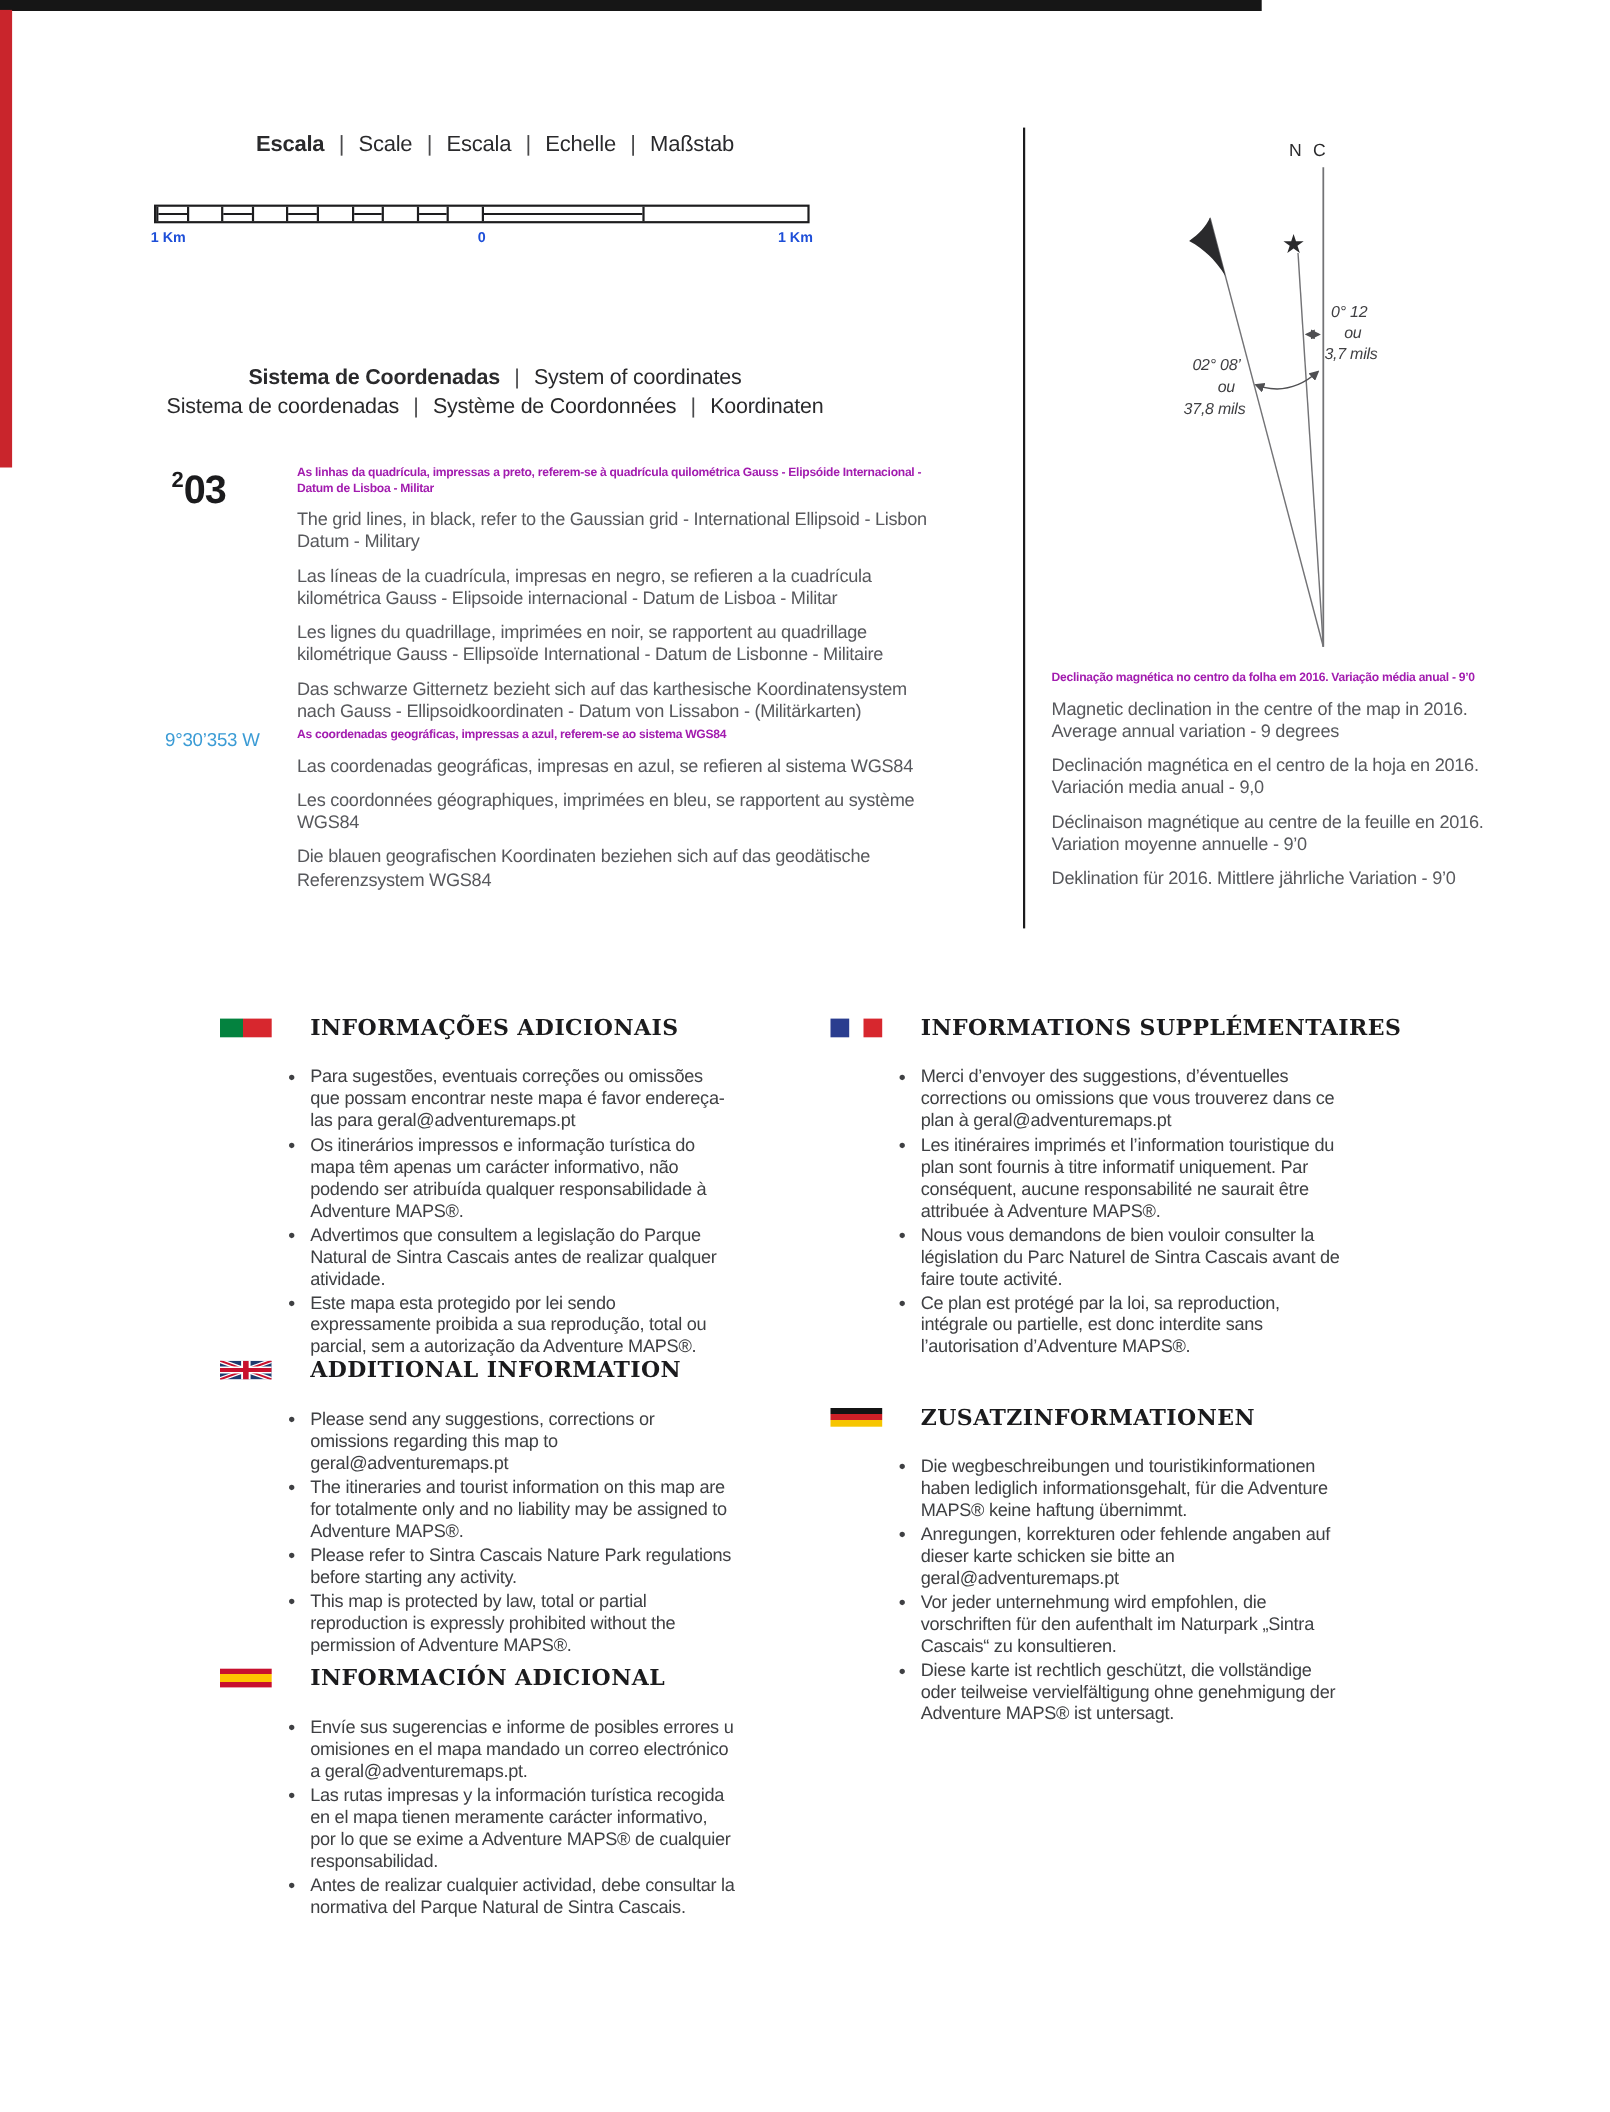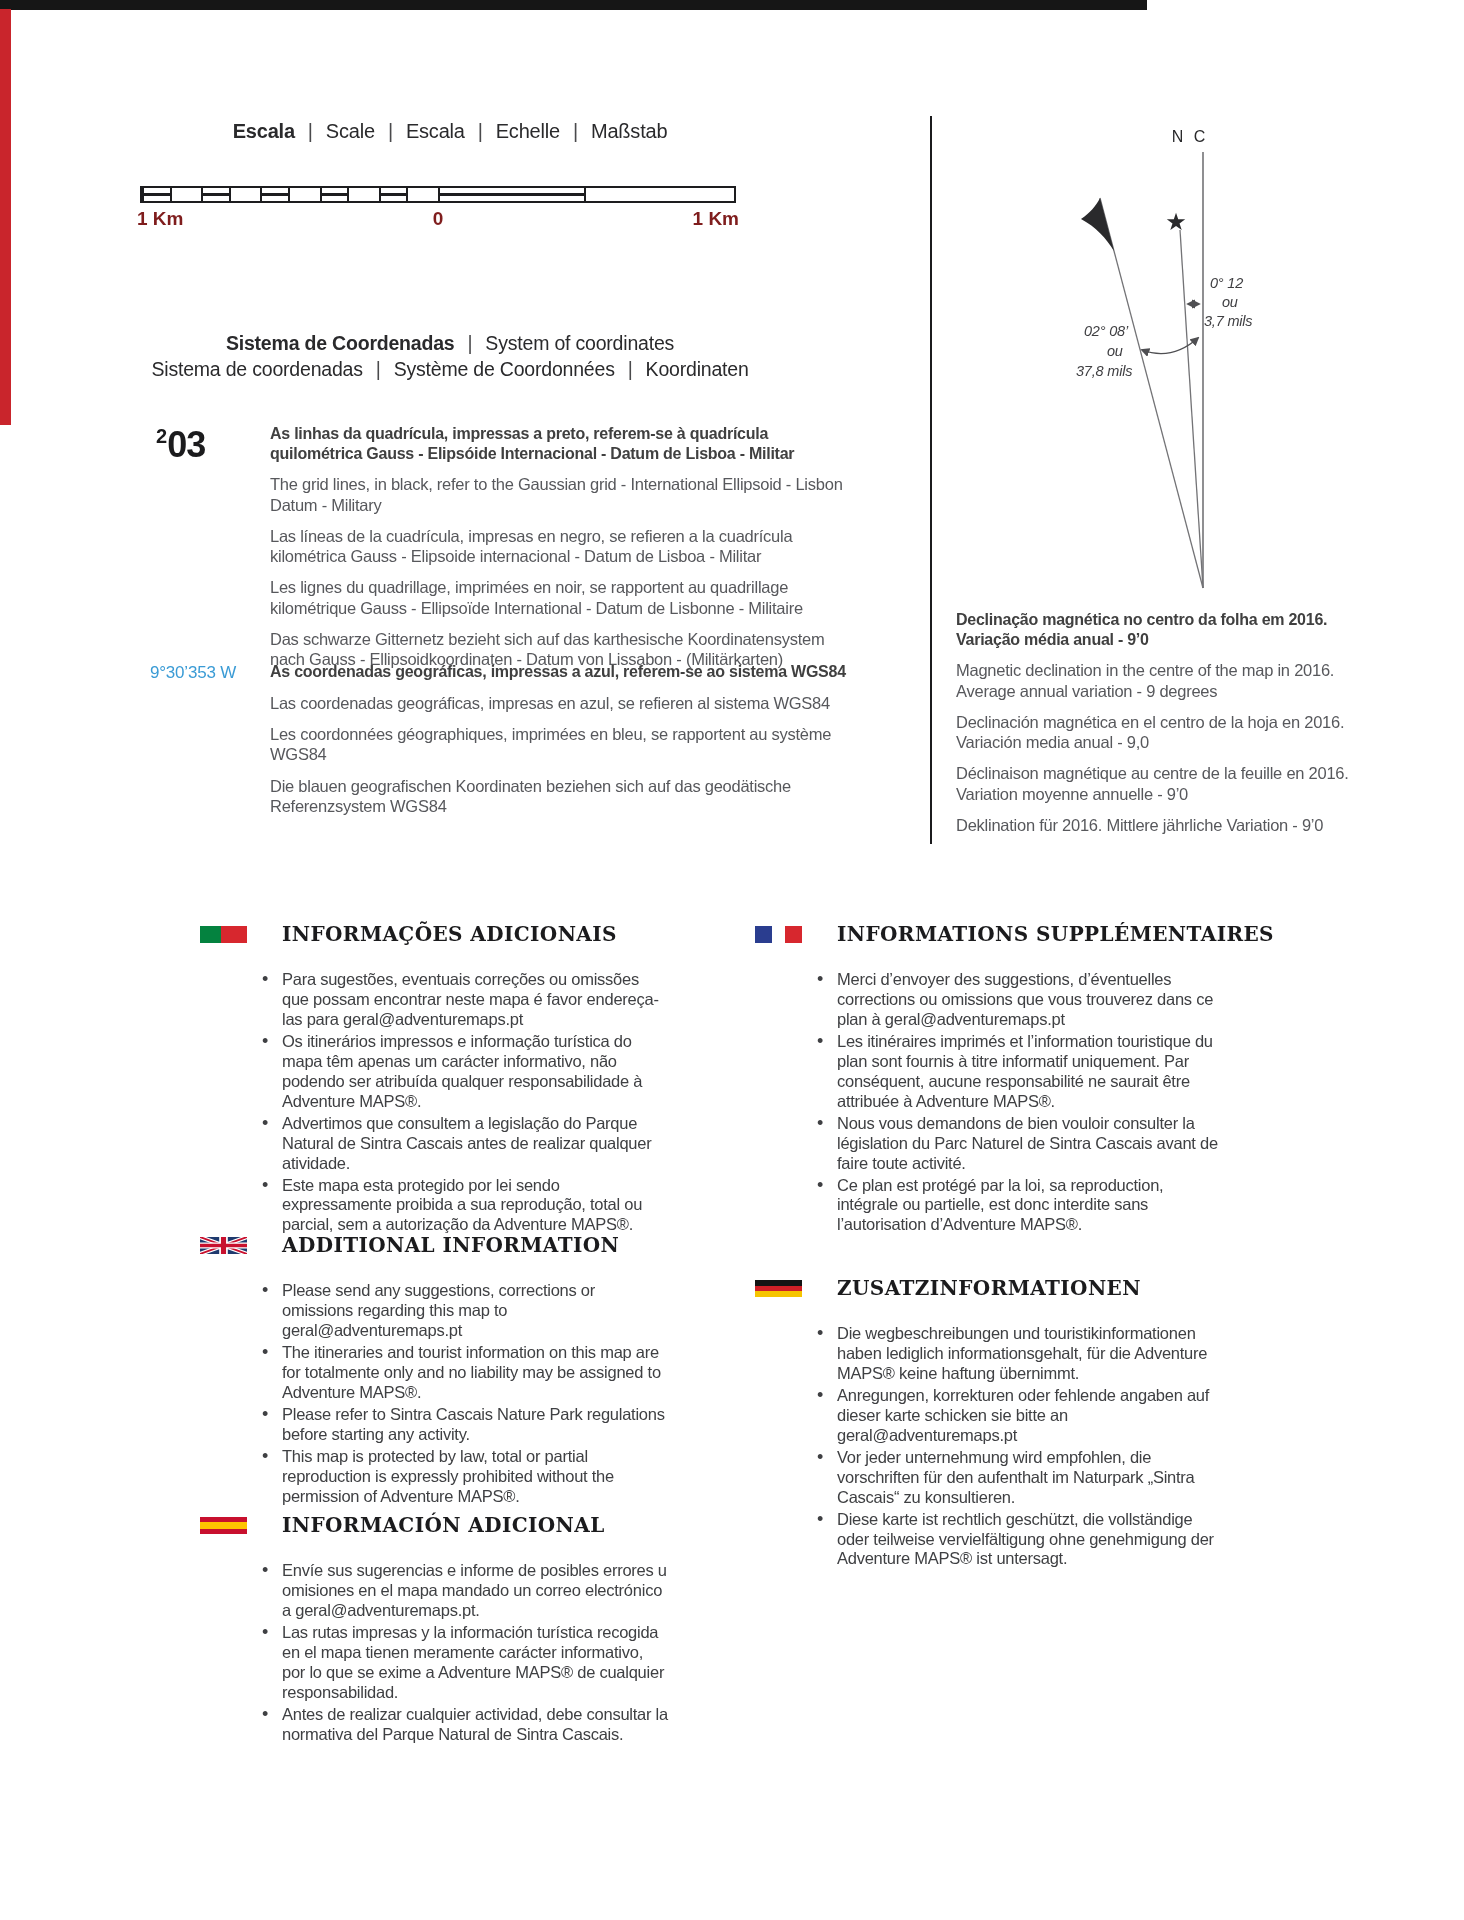--- a/index.html
+++ b/index.html
@@ -17,21 +17,21 @@
   .sep{color:#4a4a4c;padding:0 13px;font-weight:normal;}
   .scale-ratio{position:absolute;left:140px;top:147px;width:620px;text-align:center;
                font-weight:bold;font-size:21px;letter-spacing:-0.2px;}
   .scale-bar{position:absolute;left:140px;top:186px;width:596px;height:17px;
              border:2px solid #1d1d1f;box-sizing:border-box;display:flex;background:#fff;}
   .cell{height:100%;box-sizing:border-box;}
   .cell.mid{border-left:2px solid #1d1d1f;border-right:2px solid #1d1d1f;
             background:linear-gradient(to bottom,transparent 41%,#1d1d1f 41%,#1d1d1f 59%,transparent 59%);}
   .c-sm{width:29.6px;} .c-lg{width:148px;}
   .scale-labels{position:absolute;left:140px;top:208px;width:596px;height:20px;
-                font-weight:bold;font-size:19px;color:#7f1d1d;}
+                font-weight:bold;font-size:13px;color:#1d4ed8;}
   .lbl-left{position:absolute;left:-3px;top:0;}
   .lbl-zero{position:absolute;left:288px;top:0;width:20px;text-align:center;}
   .lbl-right{position:absolute;right:-3px;top:0;}
 
   
   .v-divider{position:absolute;left:930px;top:116px;width:2px;height:728px;background:#1b1b1d;}
 
   
   .decl-svg{position:absolute;left:860px;top:118px;width:490px;height:480px;}
   .decl-svg text{font-family:"Liberation Sans",sans-serif;}
@@ -46,21 +46,21 @@
 
   
   .grid-code{position:absolute;left:156px;top:424px;color:#1b1b1d;}
   .grid-code .sup{font-weight:bold;font-size:20px;vertical-align:14px;}
   .grid-code .num{font-weight:bold;font-size:36px;letter-spacing:-1px;}
   .note-col{position:absolute;display:flex;flex-direction:column;}
   .grid-col{left:270px;top:424px;width:585px;}
   .wgs-col{left:270px;top:662px;width:590px;}
   .coord-blue{position:absolute;left:150px;top:663px;font-size:17px;letter-spacing:-0.2px;}
   .para{margin:0 0 11px;font-size:16.5px;line-height:1.23;letter-spacing:-0.25px;color:#57585c;}
-  .para.pb{color:#404040;font-weight:bold;font-size:16px;}
+  .para.pb{color:#a21caf;font-weight:bold;font-size:11px;}
 
   
   .decl-note{left:956px;top:610px;width:398px;}
 
   
   .info-section{position:absolute;width:552px;}
   .info-header{display:flex;align-items:center;gap:35px;}
   .info-title{margin:0;font-family:"DejaVu Serif",serif;font-weight:700;font-size:20px;
               letter-spacing:0.4px;color:#1b1b1d;}
   .flag{width:47px;height:17px;flex:none;}

